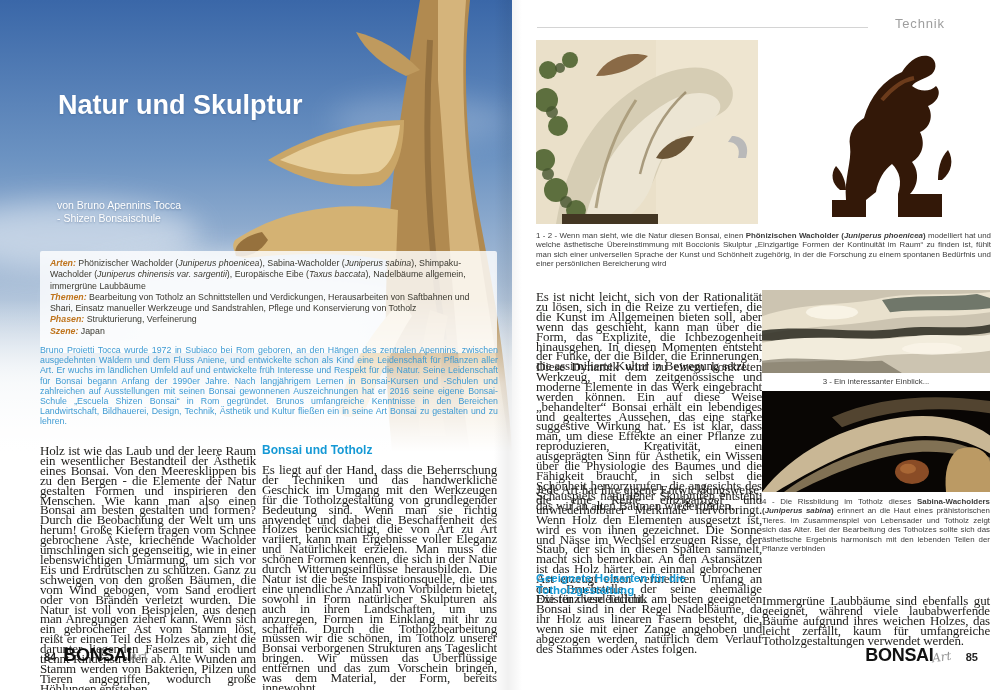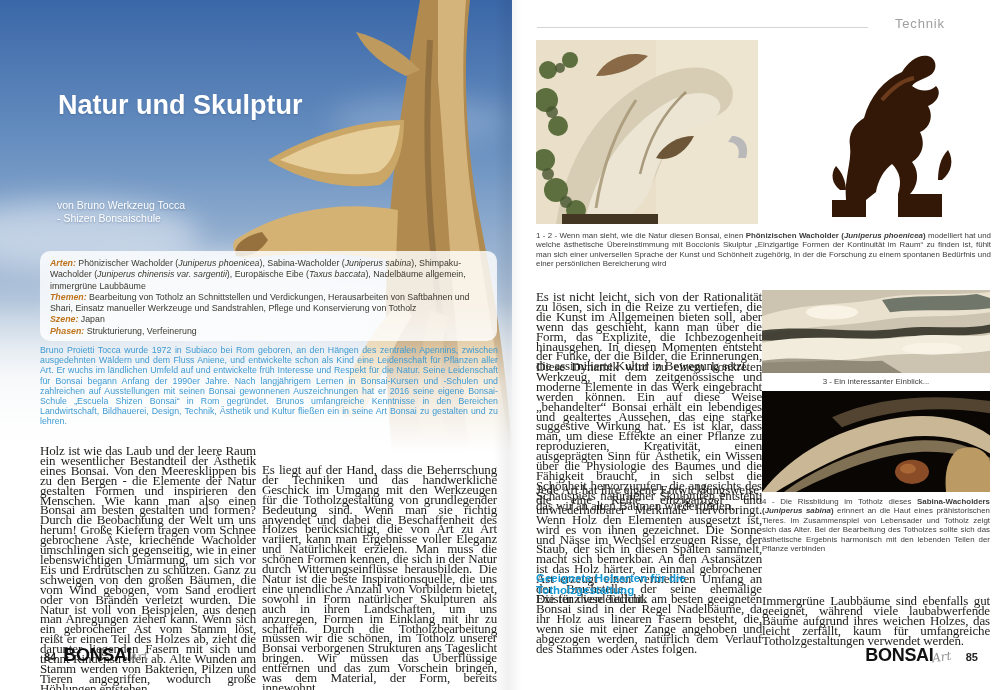--- a/index.html
+++ b/index.html
@@ -9,21 +9,21 @@
   
   .hero{left:0;top:0;width:512px;height:452px;overflow:hidden;}
   .hero svg{display:block;width:100%;height:100%;}
   .title{left:56px;top:40px;font-size:40px;font-weight:bold;color:#ffffff;letter-spacing:.5px;
          text-shadow:0 1px 3px rgba(30,60,100,.25);}
   .subtitle{left:58px;top:90px;font-size:27px;font-weight:600;color:#ffffff;
             text-shadow:0 1px 2px rgba(30,60,100,.25);}
   .byline{left:57px;top:199px;font-size:10.5px;line-height:13px;color:#ffffff;
           text-shadow:0 1px 2px rgba(30,60,100,.35);}
   .infobox{left:40px;top:251px;width:437px;background:rgba(255,255,255,.82);
-           padding:7px 10px 4px 10px;border-radius:10px;font-size:8.8px;line-height:11.3px;color:#3a382f;}
+           padding:7px 10px 16px 10px;border-radius:2px;font-size:8.8px;line-height:11.3px;color:#3a382f;}
   .intro{left:40px;top:345px;width:458px;font-size:8.8px;line-height:10.2px;color:#3f9bd3;text-align:justify;}
   .serif{font-family:"Liberation Serif",serif;font-size:13px;line-height:9.9px;letter-spacing:-.15px;
          color:#1e1d1a;text-align:justify;}
   .col1{left:40px;top:446px;width:216px;}
   .colhead{font-size:12px;font-weight:bold;color:#1599d5;}
   .col2head{left:262px;top:443px;width:235px;}
   .col2{left:262px;top:465px;width:235px;}
   
   .rule{left:537px;top:27px;width:331px;height:1px;background:#d4d4d4;}
   .technik{left:895px;top:16px;width:70px;font-size:13px;color:#9e9e9e;letter-spacing:.8px;}
@@ -92,35 +92,36 @@
       <path d="M398,210 C340,200 280,210 235,240 C230,248 236,258 246,258 C300,252 352,252 396,262 Z" fill="#d4b273"></path>
       <path d="M262,232 C244,236 232,246 236,256 C250,258 262,250 268,240 Z" fill="#96713d"></path>
       <path d="M402,300 C372,330 348,368 338,412 C346,420 358,418 366,408 C382,372 396,340 412,316 Z" fill="#e0c491"></path>
       <path d="M430,310 C420,350 416,392 420,436 L446,436 C438,394 440,352 448,316 Z" fill="#c29a5c"></path>
       <rect y="300" width="512" height="152" fill="url(#fade)"></rect>
     </svg>
   </div>
 
   <div class="abs subtitle">Natur und Skulptur</div>
   <div class="abs byline">
-    <div>von Bruno Werkzeug Tocca</div>
+    <div>von Bruno Apennins Tocca</div>
     <div>- Shizen Bonsaischule</div>
   </div>
 
   <div class="abs infobox">
     <div><span style="font-weight: bold; font-style: italic; color: rgb(191, 116, 28);">Arten: </span><span>Phönizischer Wacholder (</span><span style="font-style: italic;">Juniperus phoenicea</span><span>), Sabina-Wacholder (</span><span style="font-style: italic;">Juniperus sabina</span><span>), Shimpaku-Wacholder (</span><span style="font-style: italic;">Juniperus chinensis var. sargentii</span><span>), Europäische Eibe (</span><span style="font-style: italic;">Taxus baccata</span><span>), Nadelbäume allgemein, immergrüne Laubbäume</span></div>
     <div><span style="font-weight: bold; font-style: italic; color: rgb(191, 116, 28);">Themen: </span><span>Bearbeitung von Totholz an Schnittstellen und Verdickungen, Herausarbeiten von Saftbahnen und Shari, Einsatz manueller Werkzeuge und Sandstrahlen, Pflege und Konservierung von Totholz</span></div>
+    <div><span style="font-weight: bold; font-style: italic; color: rgb(191, 116, 28);">Phasen: </span><span>Strukturierung, Verfeinerung</span></div>
     <div><span style="font-weight: bold; font-style: italic; color: rgb(191, 116, 28);">Szene: </span><span>Japan</span></div>
-    <div><span style="font-weight: bold; font-style: italic; color: rgb(191, 116, 28);">Phasen: </span><span>Strukturierung, Verfeinerung</span></div>
   </div>
 
   <div class="abs intro">Bruno Proietti Tocca wurde 1972 in Subiaco bei Rom geboren, an den Hängen des zentralen Apennins, zwischen ausgedehnten Wäldern und dem Fluss Aniene, und entwickelte schon als Kind eine Leidenschaft für Pflanzen aller Art. Er wuchs im ländlichen Umfeld auf und entwickelte früh Interesse und Respekt für die Natur. Seine Leidenschaft für Bonsai begann Anfang der 1990er Jahre. Nach langjährigem Lernen in Bonsai-Kursen und -Schulen und zahlreichen auf Ausstellungen mit seinen Bonsai gewonnenen Auszeichnungen hat er 2016 seine eigene Bonsai-Schule „Escuela Shizen Bonsai“ in Rom gegründet. Brunos umfangreiche Kenntnisse in den Bereichen Landwirtschaft, Bildhauerei, Design, Technik, Ästhetik und Kultur fließen ein in seine Art Bonsai zu gestalten und zu lehren.</div>
 
   <div class="abs serif col1">Holz ist wie das Laub und der leere Raum ein wesentlicher Bestandteil der Ästhetik eines Bonsai. Von den Meeresklippen bis zu den Bergen - die Elemente der Natur gestalten Formen und inspirieren den Menschen. Wie kann man also einen Bonsai am besten gestalten und formen? Durch die Beobachtung der Welt um uns herum! Große Kiefern tragen vom Schnee gebrochene Äste, kriechende Wacholder umschlingen sich gegenseitig, wie in einer lebenswichtigen Umarmung, um sich vor Eis und Erdrutschen zu schützen. Ganz zu schweigen von den großen Bäumen, die vom Wind gebogen, vom Sand erodiert oder von Bränden verletzt wurden. Die Natur ist voll von Beispielen, aus denen man Anregungen ziehen kann. Wenn sich ein gebrochener Ast vom Stamm löst, reißt er einen Teil des Holzes ab, zieht die darunter liegenden Fasern mit sich und trennt Rindenstreifen ab. Alte Wunden am Stamm werden von Bakterien, Pilzen und Tieren angegriffen, wodurch große Höhlungen entstehen.</div>
 
+  <div class="abs colhead col2head">Bonsai und Totholz</div>
   <div class="abs serif col2">Es liegt auf der Hand, dass die Beherrschung der Techniken und das handwerkliche Geschick im Umgang mit den Werkzeugen für die Totholzgestaltung von grundlegender Bedeutung sind. Wenn man sie richtig anwendet und dabei die Beschaffenheit des Holzes berücksichtigt, die von Art zu Art variiert, kann man Ergebnisse voller Eleganz und Natürlichkeit erzielen. Man muss die schönen Formen kennen, die sich in der Natur durch Witterungseinflüsse herausbilden. Die Natur ist die beste Inspirationsquelle, die uns eine unendliche Anzahl von Vorbildern bietet, sowohl in Form natürlicher Skulpturen als auch in ihren Landschaften, um uns anzuregen, Formen im Einklang mit ihr zu schaffen. Durch die Totholzbearbeitung müssen wir die schönen, im Totholz unserer Bonsai verborgenen Strukturen ans Tageslicht bringen. Wir müssen das Überflüssige entfernen und das zum Vorschein bringen, was dem Material, der Form, bereits innewohnt.</div>
 
   <div class="abs footer f-left">
     <span class="pageno">84</span>
     <span>
       <span class="logo">BONSAI</span><span class="logoscript">Art</span>
     </span>
   </div>
 
   <div class="abs gutter"></div>

